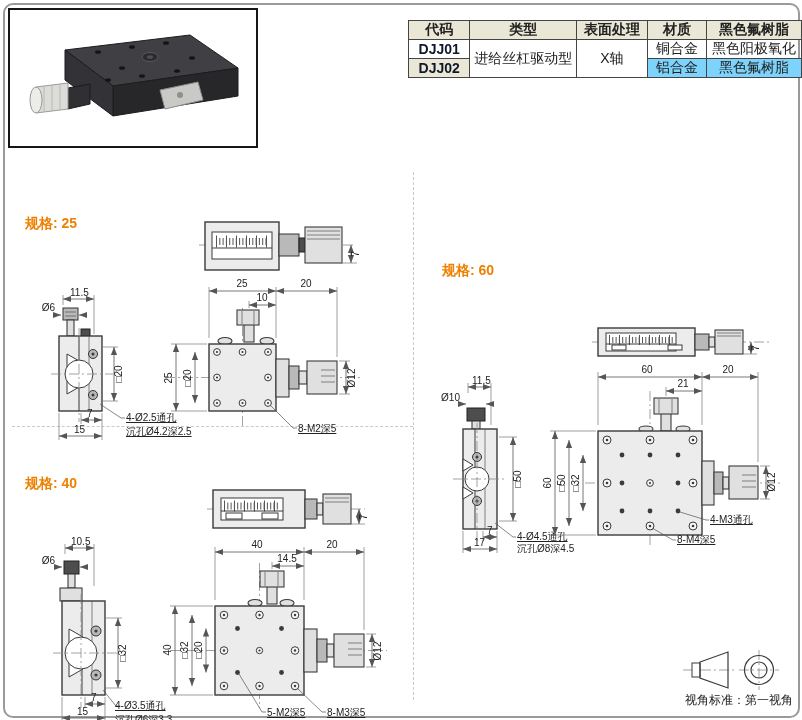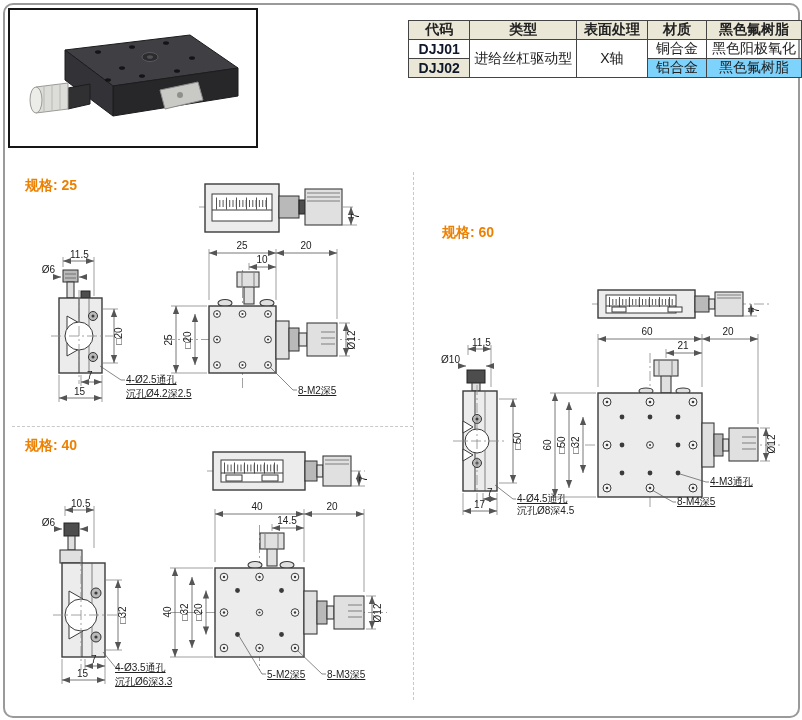--- a/index.html
+++ b/index.html
@@ -9,21 +9,21 @@
   
   table.spec{position:absolute;left:408px;top:20px;border-collapse:collapse;font-size:14px;color:#222;table-layout:fixed;}
   table.spec th,table.spec td{border:1px solid #444;text-align:center;padding:0 4px;height:18px;overflow:hidden;white-space:nowrap;}
   table.spec th{background:#eae7d6;font-weight:bold;}
   table.spec tr.r2 td{background:#7dd3fc;}
   table.spec td.code{color:#0f172a;font-weight:bold;background:#fff;}
   table.spec tr.r2 td.code{background:#eae7d6;}
   
   .divV{position:absolute;left:413px;top:172px;height:528px;border-left:1px dashed #c9c9c9;}
   .divH{position:absolute;left:12px;top:426px;width:401px;border-top:1px dashed #c9c9c9;}
-  .sec{position:absolute;}
+  .sec{position:absolute;margin-top:38px;}
   svg{display:block;}
   svg text{font-family:"Liberation Sans",sans-serif;}
   .secl{fill:#ed8000;font-size:14px;font-weight:bold;}
   .body{fill:#ececec;stroke:#3b3b3b;stroke-width:1.4;}
   .part{fill:#e0e0e0;stroke:#3b3b3b;stroke-width:1.1;}
   .dark{fill:#b9b9b9;stroke:#333;stroke-width:1;}
   .vdark{fill:#4d4d4d;stroke:#222;stroke-width:1;}
   .white{fill:#fff;stroke:#3b3b3b;stroke-width:1;}
   .ln{stroke:#3b3b3b;stroke-width:1;fill:none;}
   .thin{stroke:#555;stroke-width:.7;fill:none;}
@@ -500,13 +500,29 @@
       <line class="dim" x1="341" y1="213" x2="341" y2="246" marker-start="url(#ar60)" marker-end="url(#ar60)"></line>
       <text class="dt" text-anchor="middle" transform="rotate(-90 350 229)" x="350" y="229">Ø12</text>
       <path class="thin" d="M255,259 L281,267 L284,267"></path>
       <text class="nt" x="285" y="270">4-M3通孔</text>
       <path class="thin" d="M227,275 L248,287 L251,287"></path>
       <text class="nt" x="252" y="290">8-M4深5</text>
     </g>
   </svg>
   </div>
 
+  <div class="foot">
+    <svg width="140" height="70" viewBox="0 0 140 70">
+      <g>
+        <line class="cl" x1="28" y1="32" x2="82" y2="32"></line>
+        <rect class="white" x="37" y="25" width="8" height="14" fill="none"></rect>
+        <polygon points="45,24 73,14 73,50 45,40" fill="none" stroke="#3b3b3b" stroke-width="1.2"></polygon>
+      </g>
+      <g>
+        <line class="cl" x1="84" y1="32" x2="124" y2="32"></line>
+        <line class="cl" x1="104" y1="12" x2="104" y2="52"></line>
+        <circle cx="104" cy="32" r="8" fill="none" stroke="#3b3b3b" stroke-width="1.2"></circle>
+        <circle cx="104" cy="32" r="14.5" fill="none" stroke="#3b3b3b" stroke-width="1.2"></circle>
+      </g>
+      <text x="84" y="66" text-anchor="middle" font-size="12" fill="#222">视角标准：第一视角</text>
+    </svg>
+  </div>
 </div>
 
 </body></html>

